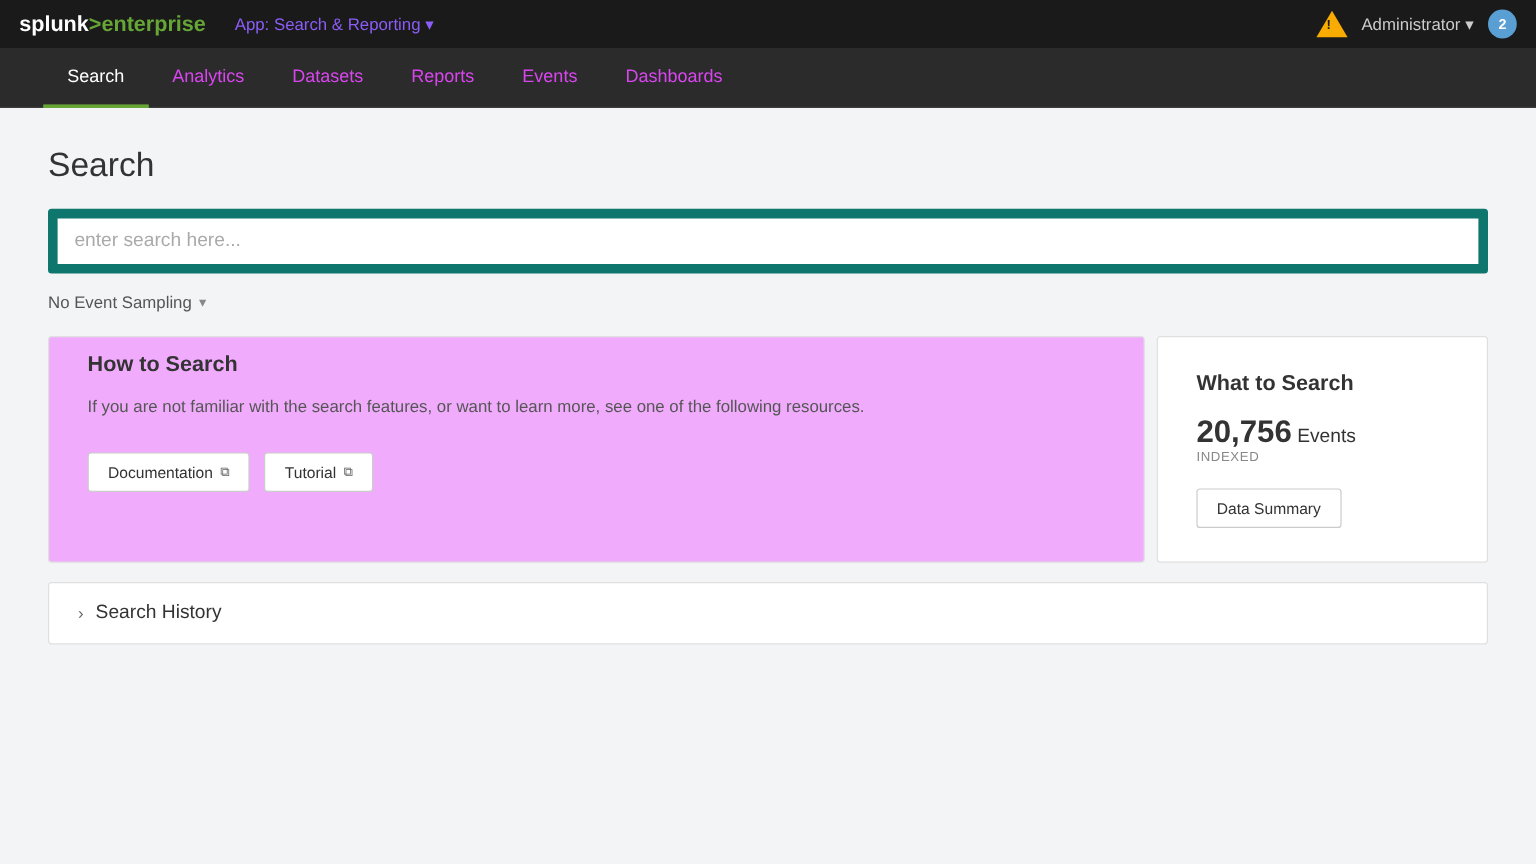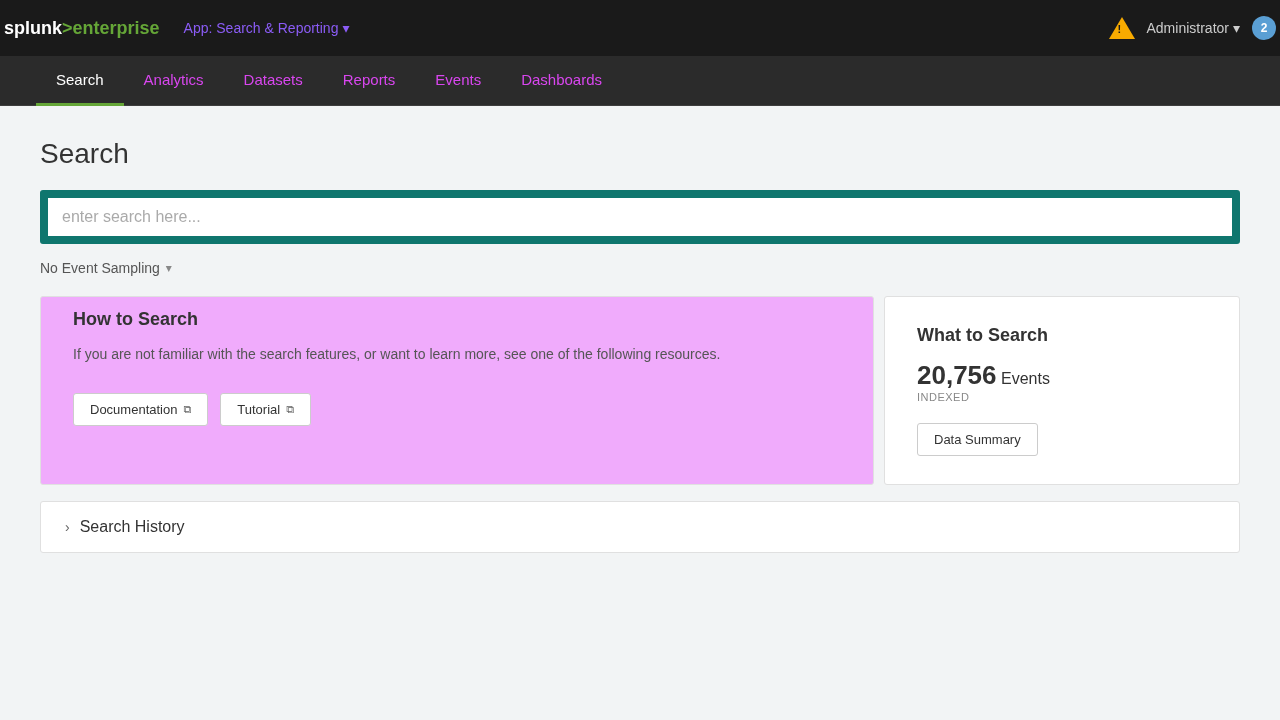--- a/index.html
+++ b/index.html
@@ -1,24 +1,24 @@
 <!DOCTYPE html>
 <html><head>
   <meta charset="utf-8">
   <style>
     * { box-sizing: border-box; margin: 0; padding: 0; }
     body { font-family: -apple-system, BlinkMacSystemFont, 'Segoe UI', Arial, sans-serif; background: #f2f4f5; min-width: 1280px; }
 
     
     .top-bar {
       background: #1a1a1a;
-      height: 56px;
-      display: flex;
-      align-items: center;
-      padding: 0 4px;
+      height: 40px;
+      display: flex;
+      align-items: center;
+      padding: 0 16px;
       justify-content: space-between;
     }
     .top-bar-left { display: flex; align-items: center; gap: 24px; }
     .splunk-logo { display: flex; align-items: center; font-size: 18px; font-weight: bold; }
     .splunk-text { color: #ffffff; }
     .splunk-gt { color: #65a637; }
     .splunk-enterprise { color: #65a637; }
     .app-name {
       color: #8b5cf6;
       font-size: 14px;
@@ -148,21 +148,21 @@
       border-radius: 3px;
       padding: 12px 32px;
       flex: 1;
       margin-right: 10px;
     }
     .what-to-card {
       background: #ffffff;
       border: 1px solid #e0e0e0;
       border-radius: 3px;
       padding: 28px 32px;
-      width: 356px;
+      width: 276px;
       flex-shrink: 0;
     }
     .card-title {
       font-size: 18px;
       font-weight: 600;
       color: #333333;
       margin-bottom: 14px;
     }
     .card-description {
       font-size: 14px;

